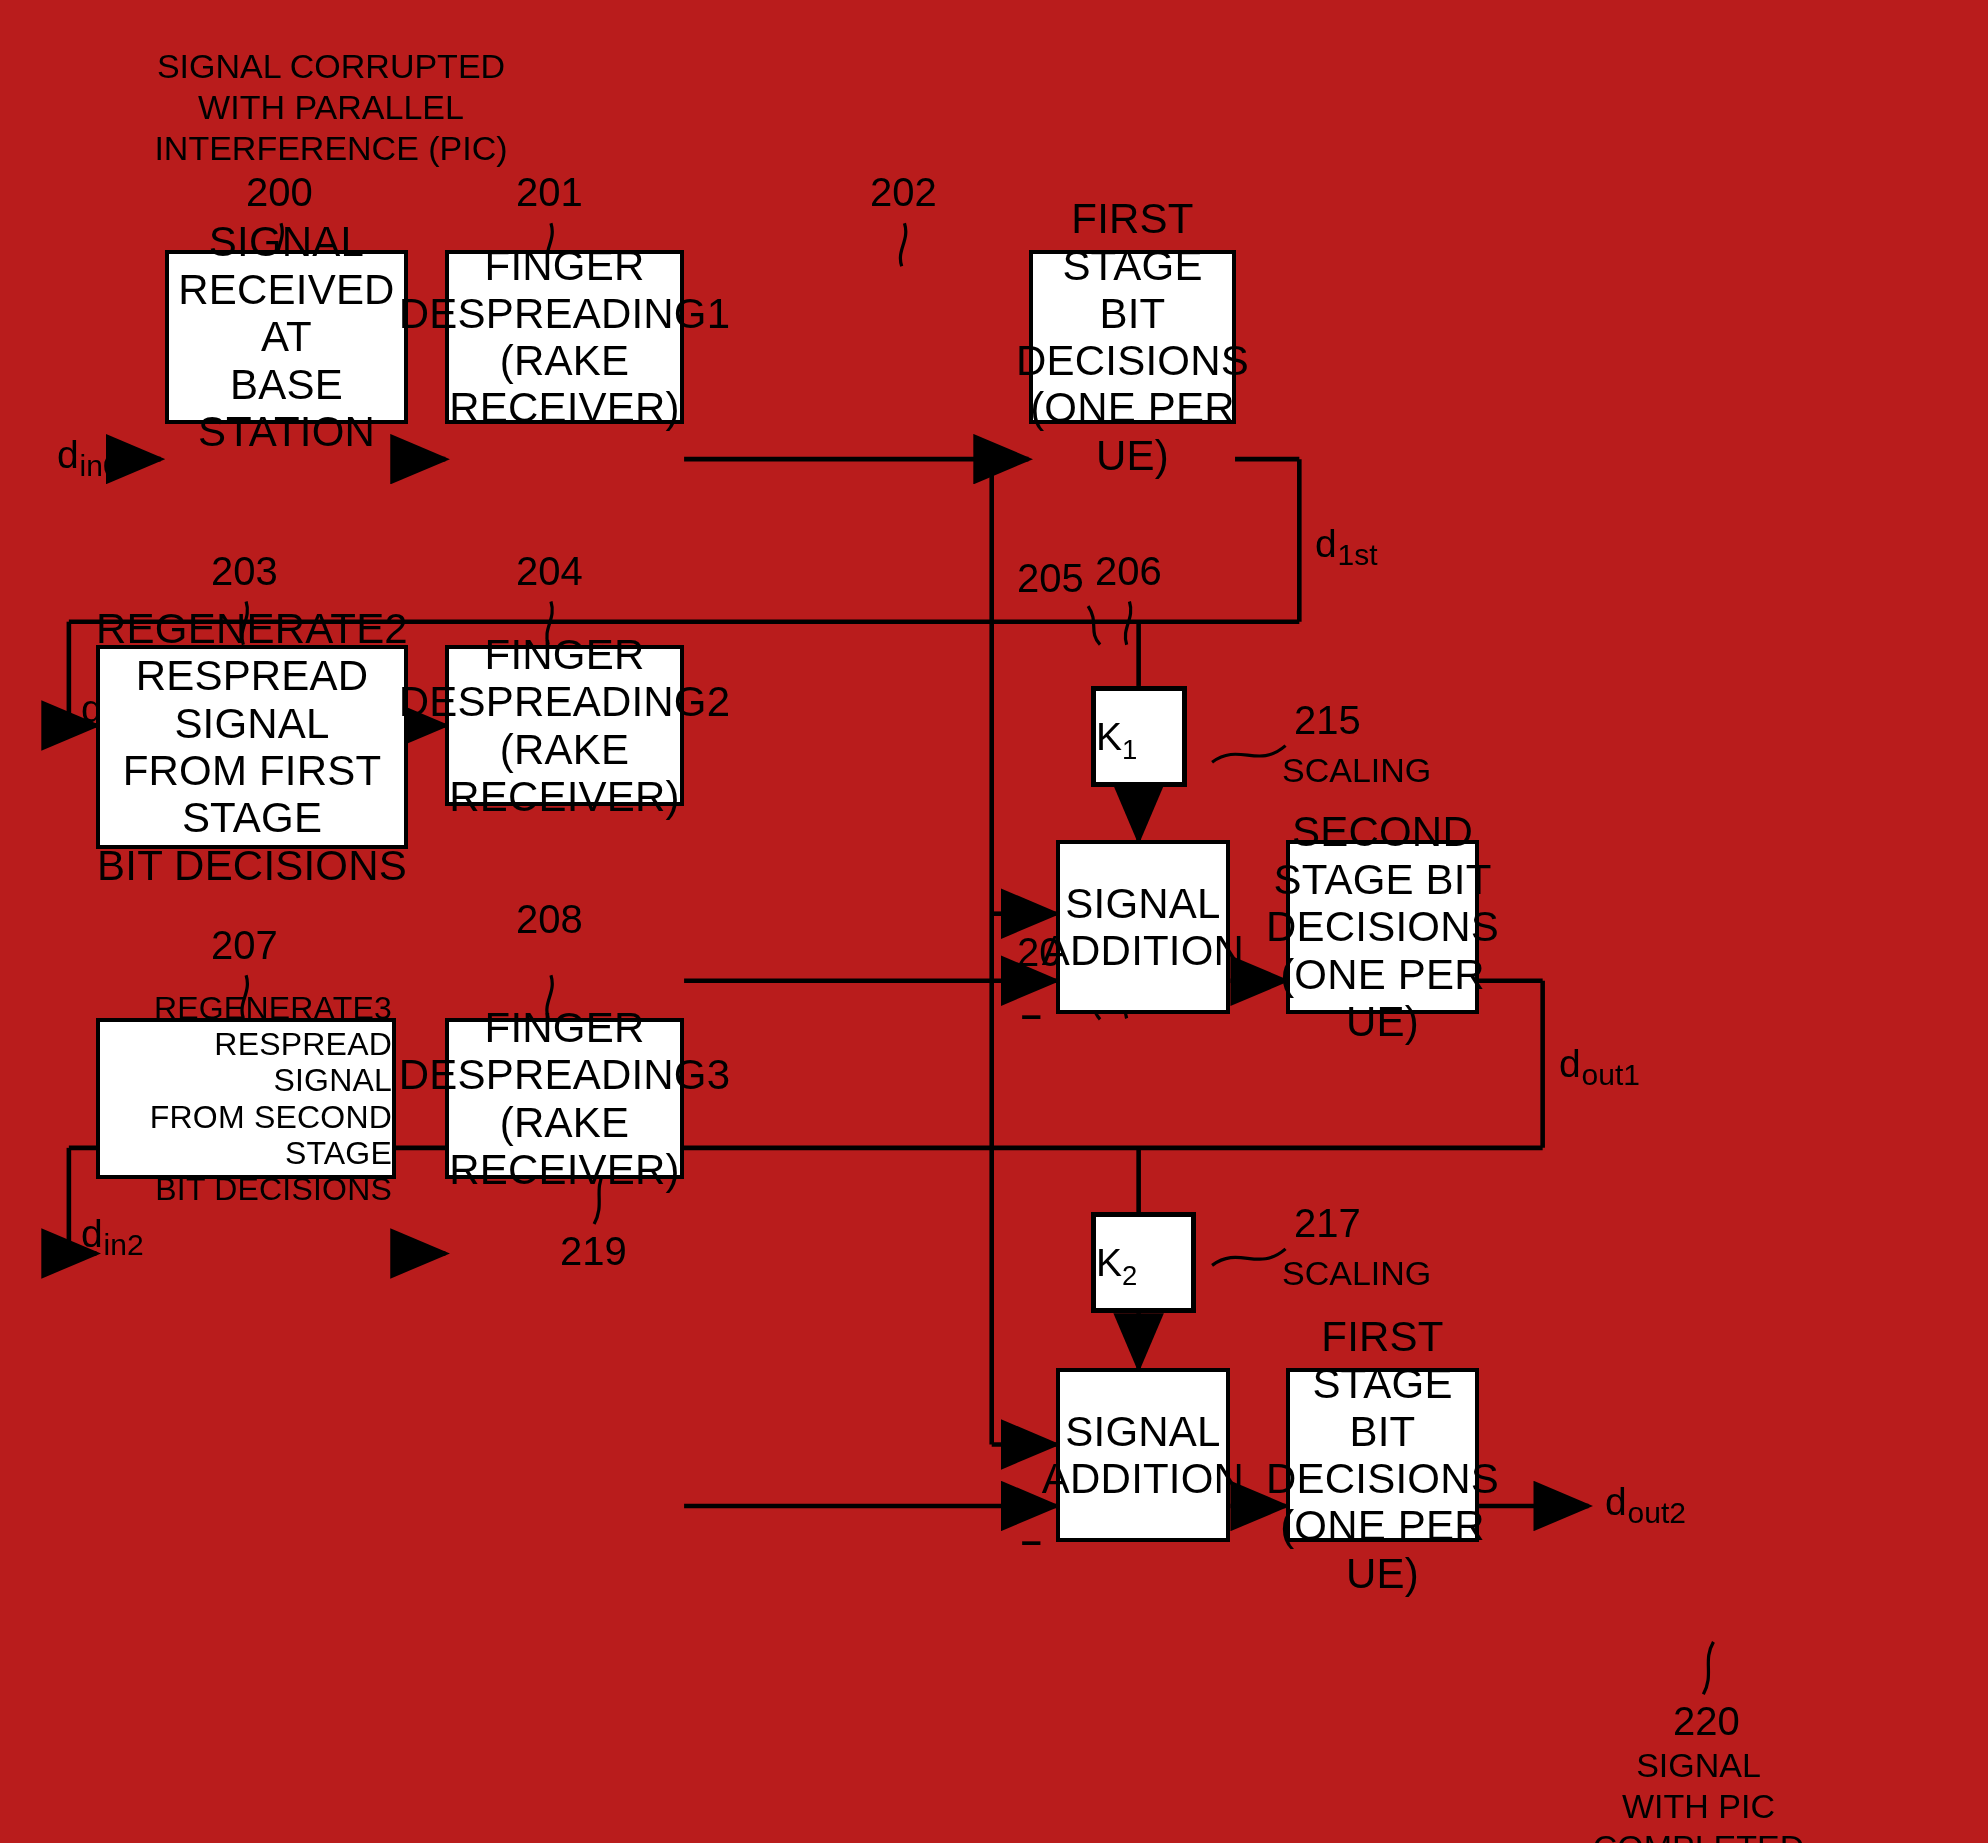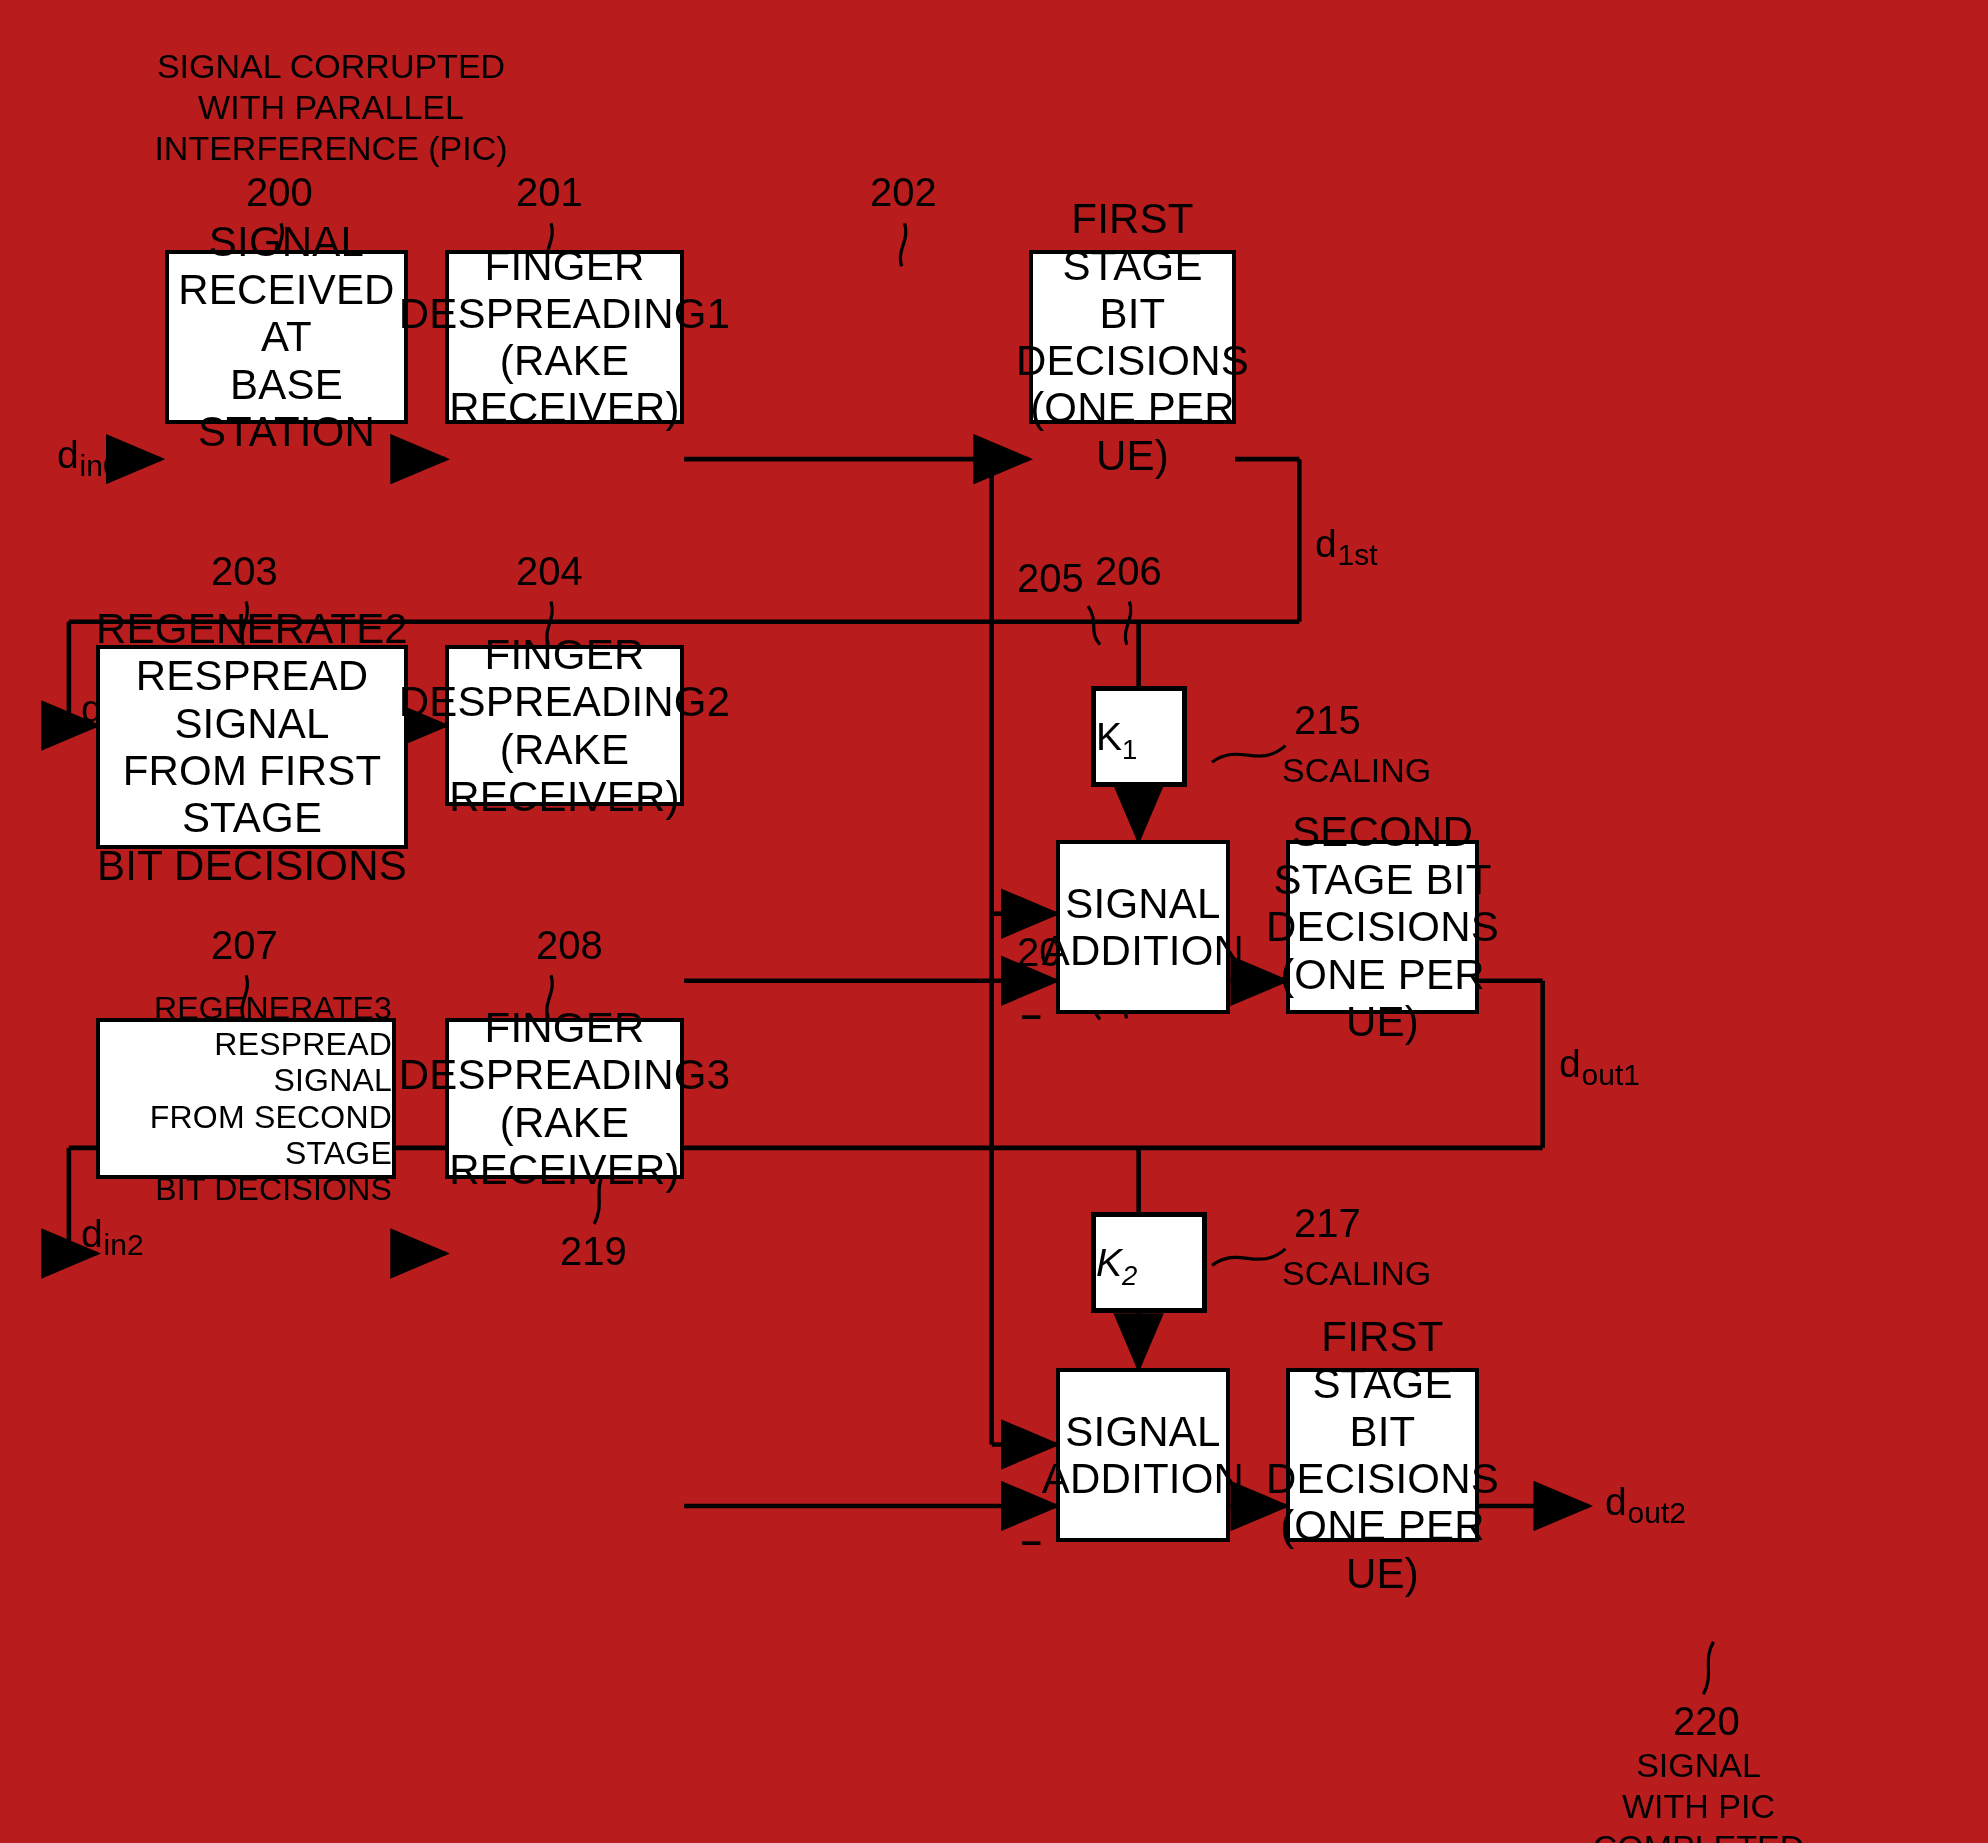--- a/index.html
+++ b/index.html
@@ -106,21 +106,21 @@
 INTERFERENCE (PIC)</div>
 
   <div class="lbl num" style="left:246px;top:170px;">200</div>
   <div class="lbl num" style="left:516px;top:170px;">201</div>
   <div class="lbl num" style="left:870px;top:170px;">202</div>
   <div class="lbl num" style="left:211px;top:549px;">203</div>
   <div class="lbl num" style="left:516px;top:549px;">204</div>
   <div class="lbl num" style="left:1017px;top:556px;">205</div>
   <div class="lbl num" style="left:1095px;top:549px;">206</div>
   <div class="lbl num" style="left:211px;top:923px;">207</div>
-  <div class="lbl num" style="left:516px;top:923px;margin-left:20px;">208</div>
+  <div class="lbl num" style="left:516px;top:897px;">208</div>
   <div class="lbl num" style="left:1017px;top:930px;">209</div>
   <div class="lbl num" style="left:1095px;top:923px;">210</div>
   <div class="lbl num" style="left:1294px;top:698px;">215</div>
   <div class="lbl num" style="left:1294px;top:1201px;">217</div>
   <div class="lbl num" style="left:560px;top:703px;">218</div>
   <div class="lbl num" style="left:560px;top:1229px;">219</div>
   <div class="lbl num" style="left:1673px;top:1699px;">220</div>
 
   <div class="lbl sc" style="left:1282px;top:751px;">SCALING</div>
   <div class="lbl sc" style="left:1282px;top:1254px;">SCALING</div>
@@ -189,21 +189,21 @@
 ADDITION</div>
   </div>
 
   <div class="blk" style="left:1286px;top:840px;width:193px;height:174px;">
     <div class="txt">SECOND
 STAGE BIT
 DECISIONS
 (ONE PER UE)</div>
   </div>
 
-  <div class="kblk" style="left:1091px;top:1212px;width:116px;height:101px;font-style:italic;">
+  <div class="kblk" style="left:1091px;top:1212px;width:105px;height:101px;">
     <div class="txt"><span>K</span><sub class="k">2</sub></div>
   </div>
 
   <div class="blk small" style="left:96px;top:1018px;width:300px;height:161px;text-align:right;">
     <div class="txt">REGENERATE3
 RESPREAD SIGNAL
 FROM SECOND STAGE
 BIT DECISIONS</div>
   </div>
 

